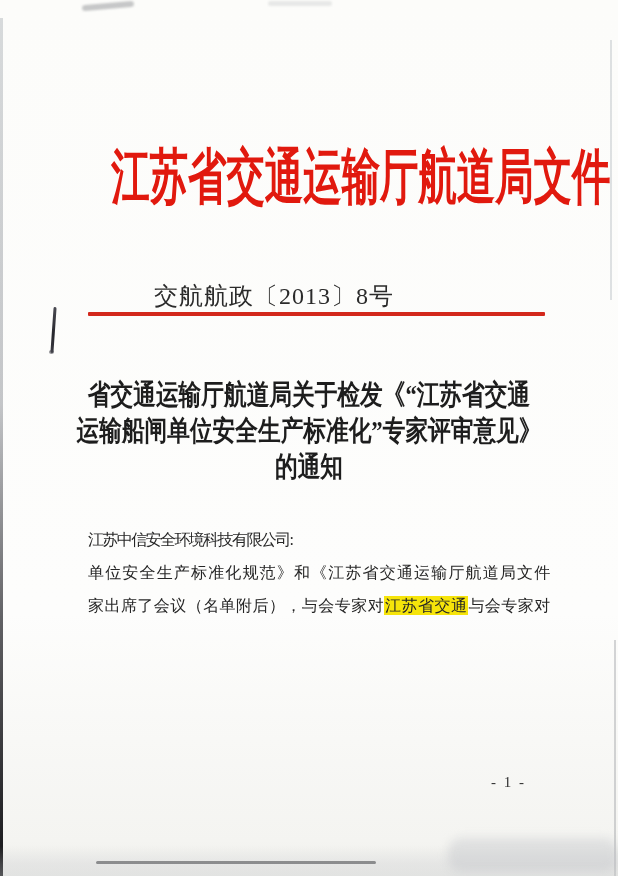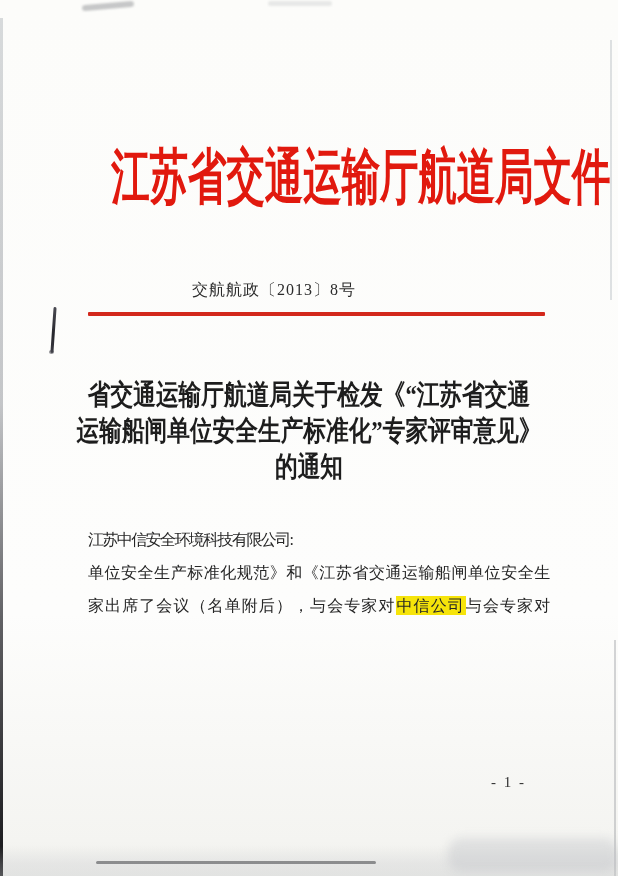--- a/index.html
+++ b/index.html
@@ -62,21 +62,21 @@
   
   .masthead{
     position:absolute;top:146px;left:0;width:618px;
     text-align:center;white-space:nowrap;
     font-size:60px;font-weight:700;line-height:62px;
     color:var(--red,#e1190e);
     transform:scaleX(.64);transform-origin:50% 50%;
   }
   .doc-number{
     position:absolute;top:280px;left:0;width:548px;
-    text-align:center;font-size:16px;letter-spacing:1px;
+    text-align:center;font-size:24px;letter-spacing:1px;
     color:#2b2b2b;
   }
   .red-rule{
     position:absolute;left:88px;top:312px;width:457px;height:4px;
     background:var(--rule,#d3281c);border-radius:1px;
   }
   .doc-title{
     position:absolute;top:377px;left:0;width:618px;
     text-align:center;font-weight:700;color:#1d1d1d;
     font-size:28px;line-height:36px;
@@ -129,17 +129,17 @@
 <div class="red-rule"></div>
 
 <div class="doc-title">
   <div>省交通运输厅航道局关于检发《“江苏省交通</div>
   <div>运输船闸单位安全生产标准化”专家评审意见》</div>
   <div>的通知</div>
 </div>
 
 <div class="body-block">
   <div class="salutation">江苏中信安全环境科技有限公司:</div>
-  <div class="para-line">单位安全生产标准化规范》和《江苏省交通运输船闸单位安全生</div>
-  <div class="para-line"><span>家出席了会议（名单附后），与会专家对</span><span class="hl">中信公司</span><span>与会专家对</span></div>
+  <div class="para-line">单位安全生产标准化规范》和《江苏省交通运输厅航道局文件</div>
+  <div class="para-line"><span>家出席了会议（名单附后），与会专家对</span><span class="hl">江苏省交通</span><span>与会专家对</span></div>
 </div>
 
 <div class="page-number">- 1 -</div>
 
 </body></html>

